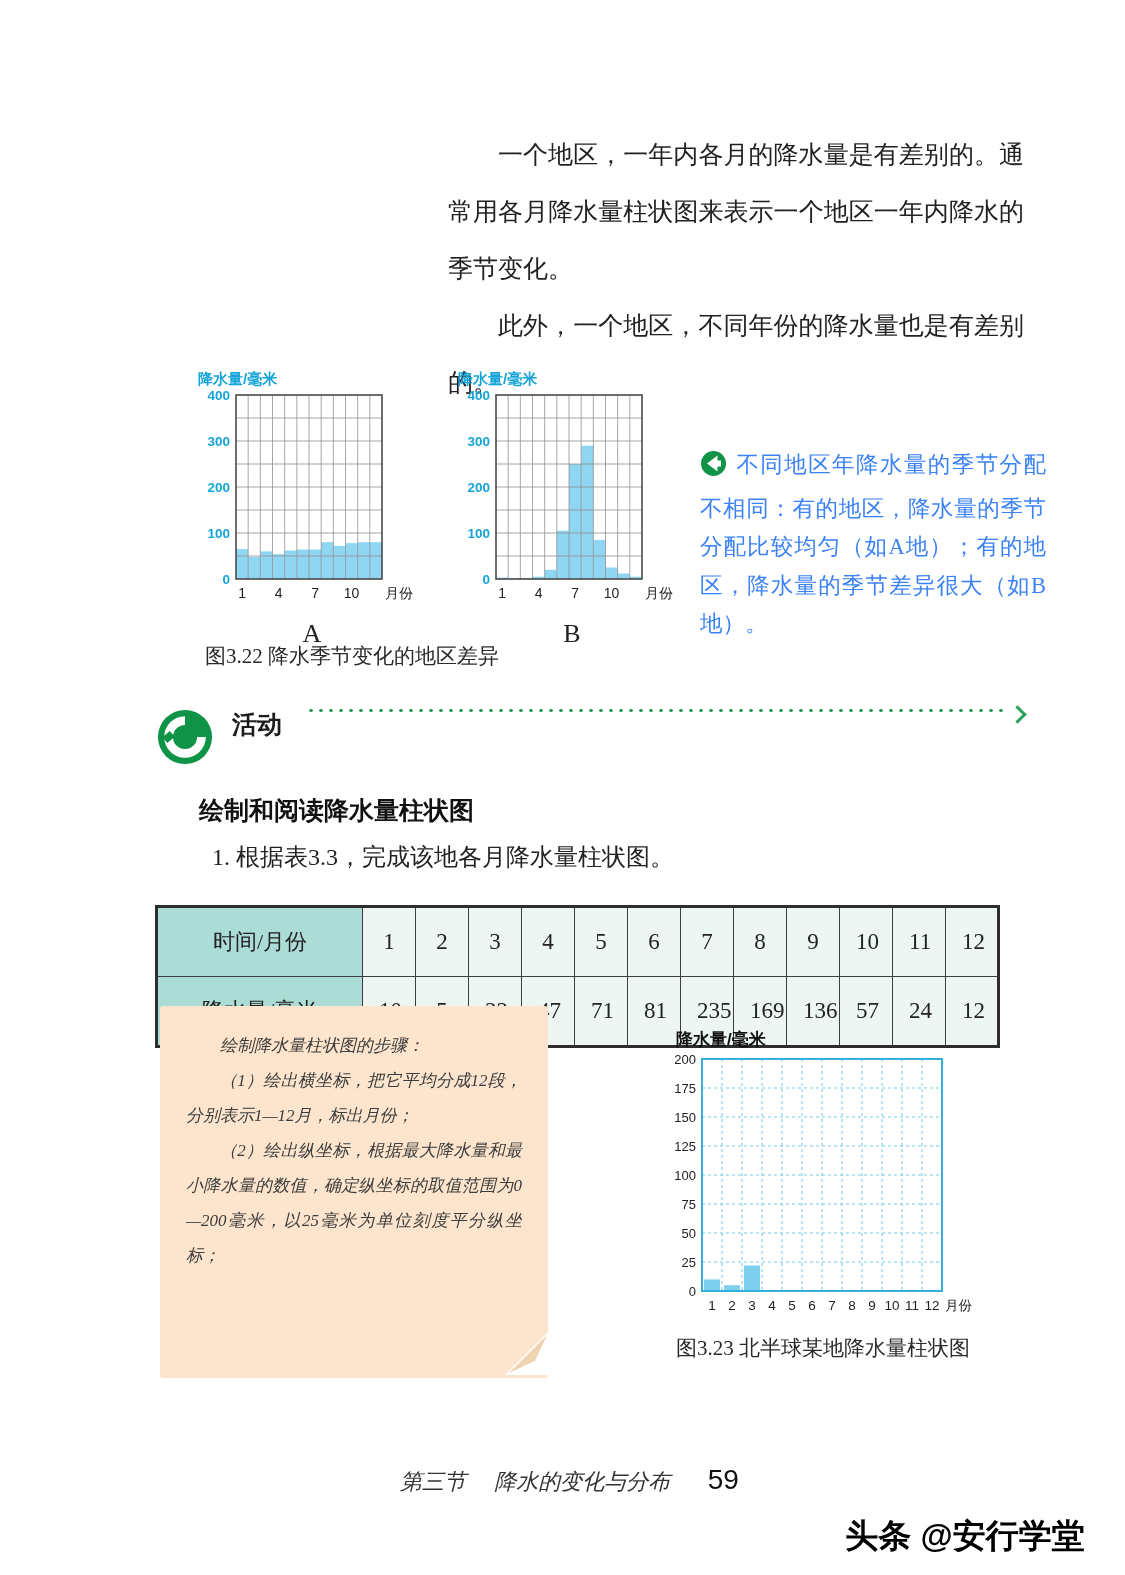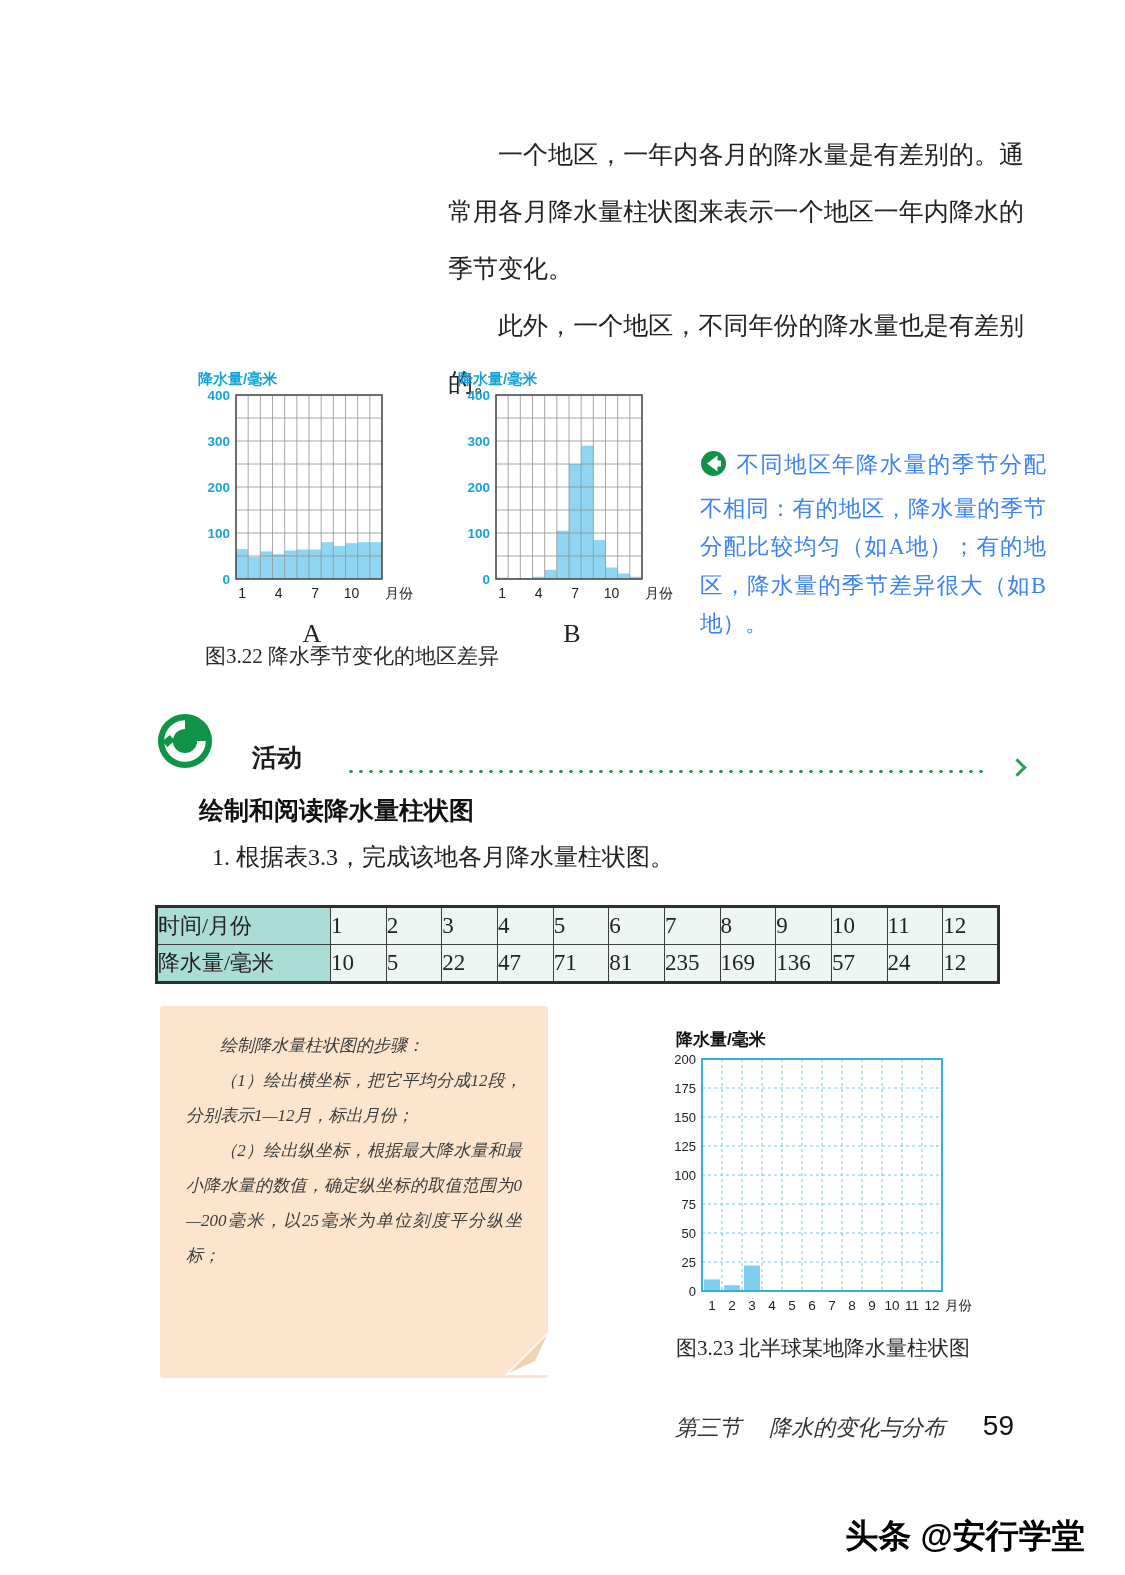--- a/index.html
+++ b/index.html
@@ -18,55 +18,55 @@
   .chart-letter{width:232px;text-align:center;font-size:26px;margin-top:2px;}
 
   
   .side-note{left:700px;top:446px;width:346px;font-size:22.5px;line-height:38.5px;
              text-align:justify;color:#3b82f6;}
   .arrow-badge{display:inline-block;vertical-align:-5px;margin-right:8px;}
 
   .cap322{left:205px;top:642px;font-size:21px;color:#2a2a2a;}
 
   
-  .activity-row{left:156px;top:708px;width:868px;height:66px;display:flex;align-items:flex-end;gap:20px;}
+  .activity-row{left:156px;top:708px;width:868px;height:66px;display:flex;align-items:flex-start;}
   .act-label{font-size:25px;font-weight:bold;color:#1c1c1c;margin-left:18px;
              font-family:"Liberation Sans","DejaVu Sans",sans-serif;}
   .leader{flex:1;height:5px;margin-left:24px;
           background-image:radial-gradient(circle,#2aa05a 1.6px,rgba(0,0,0,0) 1.9px);
           background-size:10px 5px;background-repeat:repeat-x;background-position:0 center;}
   .chev{width:10px;height:10px;border-top:3px solid #2aa05a;border-right:3px solid #2aa05a;
         transform:rotate(45deg);margin-left:2px;}
 
   .act-heading{left:199px;top:794px;font-size:25px;font-weight:bold;color:#111;}
   .act-item1{left:212px;top:841px;font-size:24px;color:#222;}
   .tbl-caption{left:155px;top:866px;width:845px;text-align:center;font-size:23px;color:#111;}
 
   
   .rain-table{left:155px;top:905px;width:845px;border-collapse:collapse;
               border:3px solid #2e2e2e;table-layout:fixed;}
-  .rain-table td{border:1.3px solid #3d3d3d;height:36px;
-                 font-size:23px;background:#edf6f3;padding:0;}
+  .rain-table td{border:1.3px solid #3d3d3d;text-align:center;height:36px;
+                 font-size:23px;background:#edf6f3;padding:16px;}
   .rain-table td.rowhead{background:#abdcd6;font-size:22px;width:172px;}
 
   
   .notebox{left:160px;top:1006px;width:388px;height:372px;background:#fce5cc;
            border-radius:3px;box-sizing:border-box;padding:22px 26px 0 26px;}
   .notebox p{margin:0;text-indent:2em;font-size:17px;line-height:35px;font-style:italic;
              color:#3c3c3c;text-align:justify;}
   .dogear{position:absolute;right:-1px;bottom:-1px;}
 
   
   .chart323-wrap{left:664px;top:1028px;width:330px;}
   .chart-title-323{font-family:"Liberation Sans","DejaVu Sans",sans-serif;font-weight:bold;
                    font-size:17px;color:#111;margin-left:12px;}
   .cap323{left:676px;top:1334px;font-size:21px;color:#2a2a2a;}
 
   
-  .footer{left:400px;top:1410px;width:614px;text-align:right;font-style:italic;color:#333;}
+  .footer{left:400px;top:1464px;width:614px;text-align:left;font-style:italic;color:#333;}
   .footer .sec{font-size:22px;}
   .footer .ttl{font-size:22px;margin-left:1.1em;}
   .footer .pg{font-size:28px;font-style:normal;color:#111;margin-left:1.2em;
               font-family:"Liberation Sans","DejaVu Sans",sans-serif;}
 
   
   .watermark{left:810px;top:1514px;width:310px;text-align:center;
              font-family:"Liberation Sans","DejaVu Sans",sans-serif;
              font-size:33px;font-weight:900;color:#000;
              text-shadow:-2px -2px 0 #fff,2px -2px 0 #fff,-2px 2px 0 #fff,2px 2px 0 #fff,0 3px 0 #fff;}

